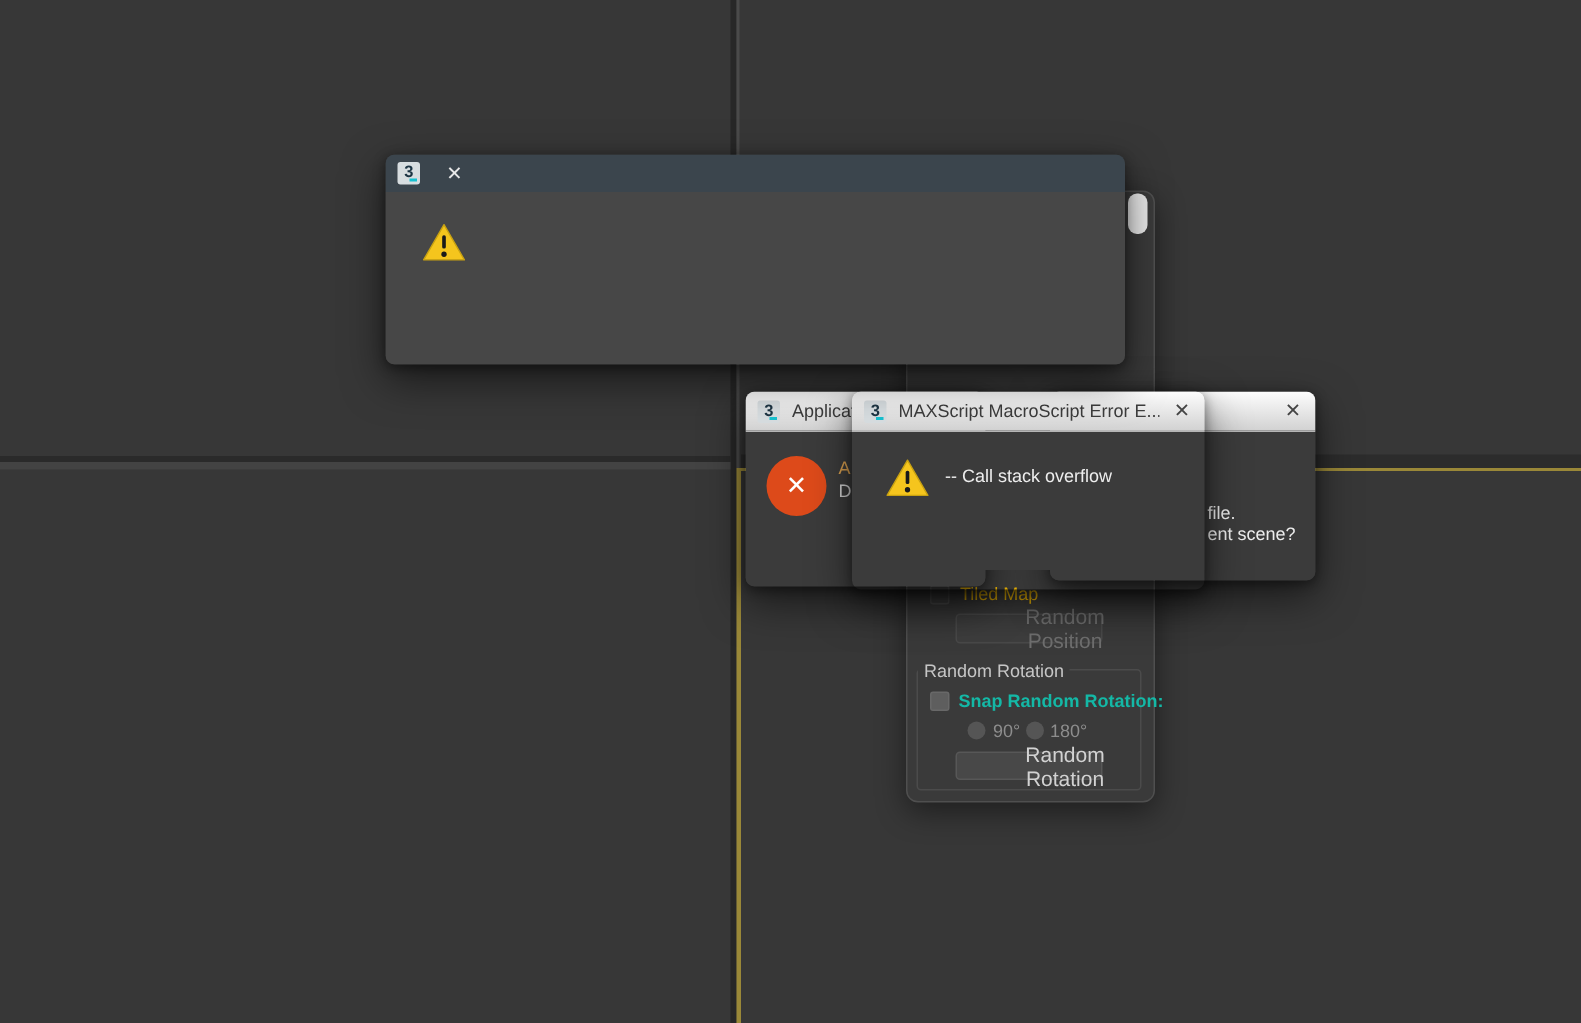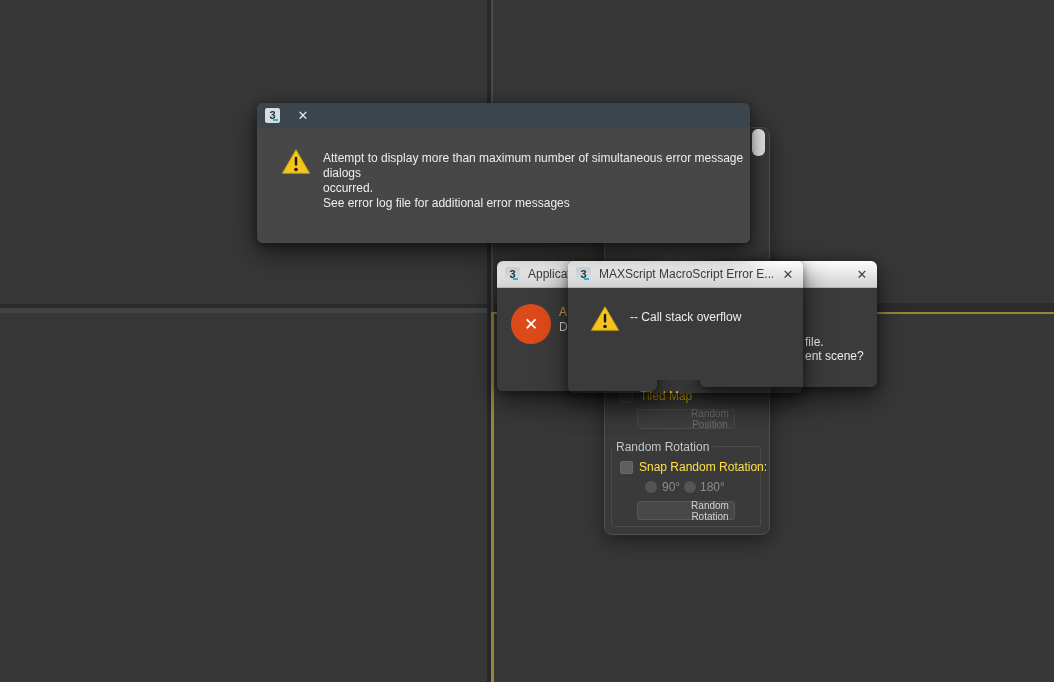--- a/index.html
+++ b/index.html
@@ -29,23 +29,23 @@
   .panel-scroll-thumb {
     left:752px; top:129px; width:13px; height:27px;
     background:#e8e8e8; border-radius:6px;
   }
   .chk { width:13px; height:13px; border-radius:2px; }
   .chk-dim { background:#404040; border:1px solid #4e4e4e; }
   .chk-on  { background:#5e5e5e; border:1px solid #686868; }
   .lbl { font-size:12px; white-space:nowrap; }
   .lbl-dim { color:#eab308; }
   .lbl-med { color:#8d8d8d; }
-  .lbl-lit { color:#fde047; }
+  .lbl-lit { color:#14b8a6;font-weight:bold; }
   .btn-panel {
-    font-size:10px; text-align:center; border-radius:3px;
+    font-size:14px; text-align:center; border-radius:3px;
     display:flex; align-items:center; justify-content:center;padding-left:48px;
   }
   .btn-disabled { background:#3e3e3e; border:1px solid #4a4a4a; color:#6f6f6f; }
   .btn-enabled  { background:#484848; border:1px solid #575757; color:#d2d2d2; }
   .groupbox { border:1px solid #4b4b4b; border-radius:3px; }
   .group-label { background:#3a3a3a; padding:0 4px; color:#c6c6c6; font-size:12px; }
   .radio { width:12px; height:12px; border-radius:50%; background:#555555; }
 
   
   .dlg { border-radius:6px; box-shadow:0 10px 28px rgba(0,0,0,.55), 0 2px 8px rgba(0,0,0,.4); overflow:hidden; }
@@ -182,20 +182,15 @@
     <span class="x-btn x-light">✕</span>
   </div>
   <div class="body-dark1">
     <span class="abs warn-icon" style="left:24px; top:20px;">
       <svg width="30" height="27" viewBox="0 0 32 28">
         <path d="M16 1.5 L30.5 26.5 H1.5 Z" fill="#f5c51d" stroke="#c9a211" stroke-width="1" stroke-linejoin="round"></path>
         <rect x="14.7" y="9" width="2.6" height="9.5" rx="1.2" fill="#1a1a1a"></rect>
         <circle cx="16" cy="22.5" r="1.9" fill="#1a1a1a"></circle>
       </svg>
     </span>
-    <div class="abs" style="left:66px; top:23px;">
-      <div class="msg">Attempt to display more than maximum number of simultaneous error message dialogs</div>
-      <div class="msg">occurred.</div>
-      <div class="msg">See error log file for additional error messages</div>
-    </div>
     <div class="abs btn-dlg btn-ok-main" style="left:408px; top:79px; width:71px; height:19px;">OK</div>
   </div>
 </div>
 
 </body></html>

